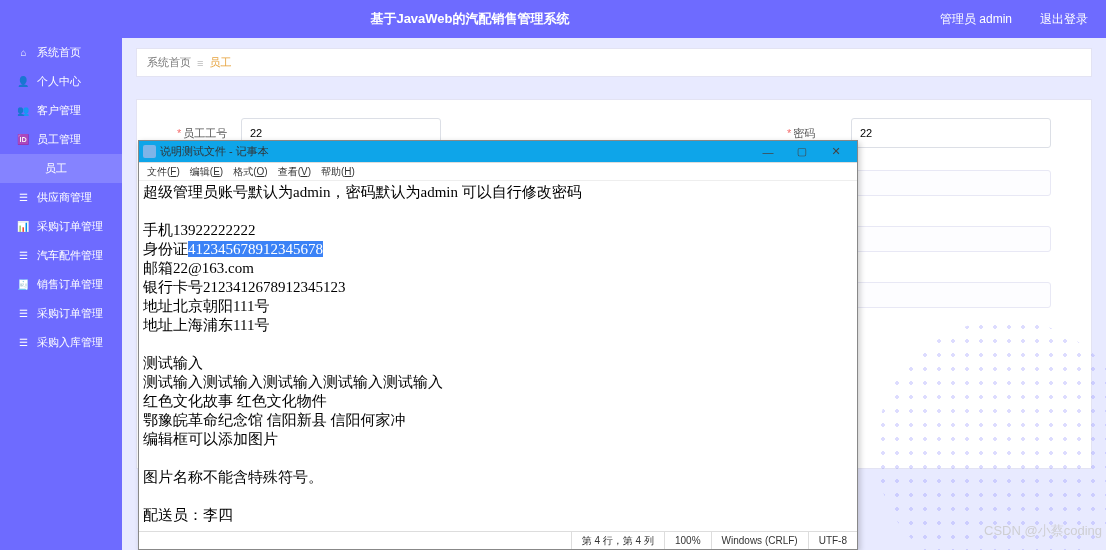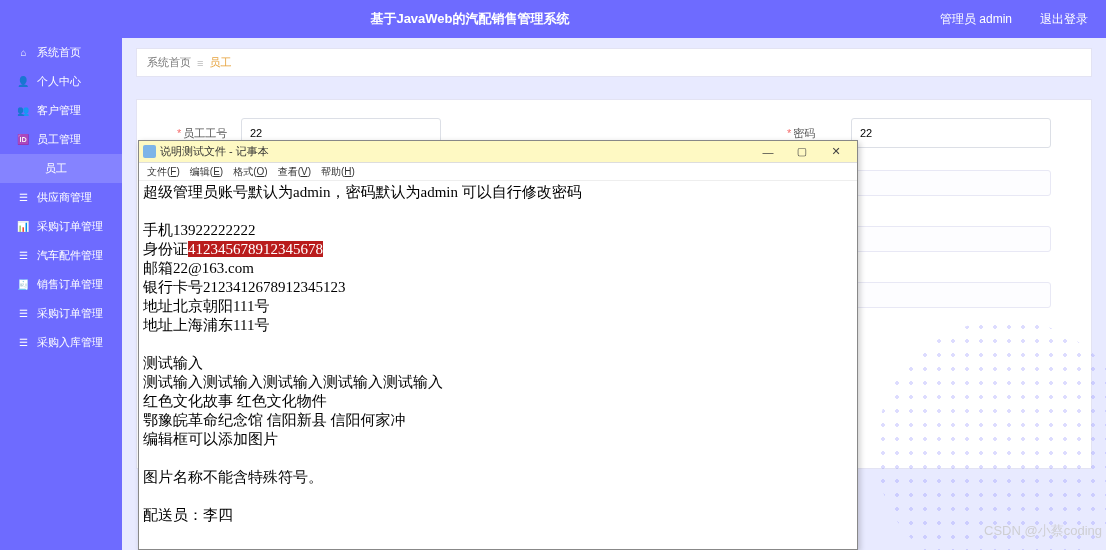--- a/index.html
+++ b/index.html
@@ -31,29 +31,29 @@
 .form-input { border: 1px solid #dcdfe6; height: 24px; width: 200px; padding: 14px 8px; font-size: 11px; border-radius: 3px; }
 .placeholder-row { height: 26px; border: 1px solid #e8e8f5; background: #fdfdff; border-radius: 3px; }
 
 .form-actions { display: flex; gap: 20px; margin-top: 10px; padding-left: 100px; }
 .btn { height: 30px; width: 70px; border: none; border-radius: 3px; color: #fff; font-size: 12px; cursor: pointer; }
 .btn-primary { background: #6e6bff; }
 .btn-cancel { background: #b5b3ff; }
 
 
 .notepad { position: absolute; left: 138px; top: 140px; width: 720px; height: 410px; background: #fff; border: 1px solid #888; box-shadow: 2px 2px 6px rgba(0,0,0,.2); display: flex; flex-direction: column; }
-.np-title { height: 22px; background: #fef9c3; border-bottom: 1px solid #ddd; display: flex; align-items: center; font-size: 11px; padding: 0 4px; }
+.np-title { height: 22px; background: #0ea5e9; border-bottom: 1px solid #ddd; display: flex; align-items: center; font-size: 11px; padding: 0 4px; }
 .np-title-text { flex: 1; padding-left: 4px; color: #333; }
 .np-ctrl { display: flex; }
 .np-btn { width: 34px; height: 18px; display: flex; align-items: center; justify-content: center; font-size: 11px; cursor: pointer; color: #444; }
 .np-menu { height: 18px; border-bottom: 1px solid #eee; display: flex; align-items: center; font-size: 10px; gap: 2px; padding-left: 4px; color: #333; }
 .np-menu span { padding: 11px 4px; cursor: pointer; }
 .np-menu u { text-decoration: underline; }
 .np-body { flex: 1; padding: 2px 4px; font-size: 15px; line-height: 19px; font-family: Liberation Serif, serif; overflow: hidden; white-space: pre-wrap; }
-.np-body .hl { background: #b91c1c; color: #fff; }
+.np-body .hl { background: #3b82f6; color: #fff; }
 .np-status { height: 18px; border-top: 1px solid #ddd; display: flex; justify-content: flex-end; align-items: center; font-size: 10px; color: #333; }
 .np-status span { border-left: 1px solid #ddd; padding: 0 10px; height: 100%; display: flex; align-items: center; }
 
 .watermark { position: absolute; right: 4px; bottom: 10px; font-size: 13px; color: #c8c8c8; opacity: .8; }
 .dots { position: absolute; right: -30px; bottom: -30px; width: 260px; height: 260px; background-image: radial-gradient(#7b79ff 2px, transparent 2px); background-size: 14px 14px; opacity: .25; border-radius: 50%; pointer-events: none; }
 </style>
 </head>
 <body>
 
 <div class="topbar">
@@ -174,15 +174,21 @@
 测试输入
 测试输入测试输入测试输入测试输入测试输入
 红色文化故事 红色文化物件
 鄂豫皖革命纪念馆 信阳新县 信阳何家冲
 编辑框可以添加图片
 
 图片名称不能含特殊符号。
 
 配送员：李四
 </div>
+  <div class="np-status">
+    <span>第 4 行，第 4 列</span>
+    <span>100%</span>
+    <span>Windows (CRLF)</span>
+    <span>UTF-8</span>
+  </div>
 </div>
 
 <div class="watermark">CSDN @小蔡coding</div>
 
 </body></html>

